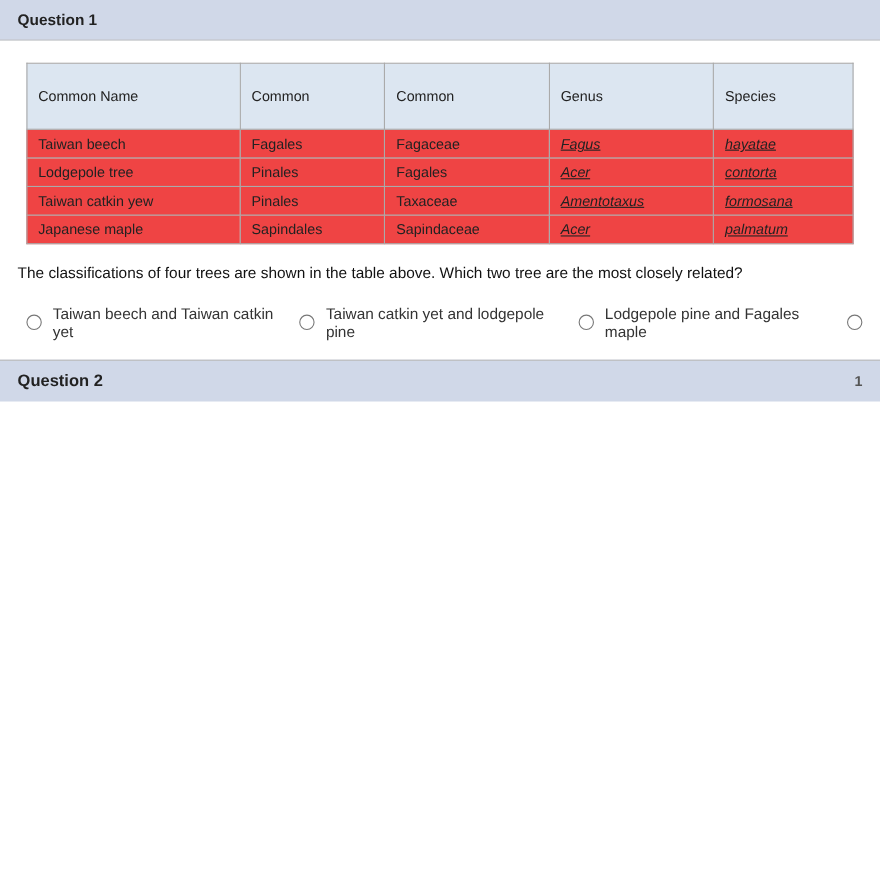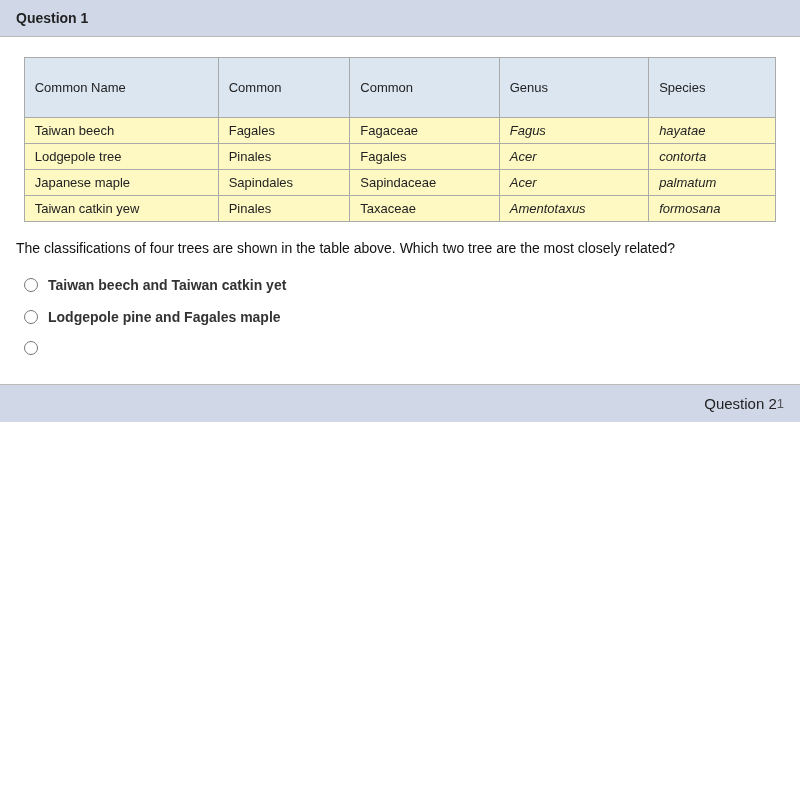--- a/index.html
+++ b/index.html
@@ -48,41 +48,41 @@
       background: #dce6f1;
       border: 1px solid #aaa;
       padding: 22px 10px;
       font-weight: normal;
       text-align: left;
     }
 
     .tree-table td {
       border: 1px solid #aaa;
       padding: 5px 10px;
-      background: #fef9c3;
+      background: #ef4444;
     }
 
     .tree-table td.italic {
       font-style: italic;
+      text-decoration: underline;
     }
 
     .question-text {
       font-size: 14px;
       margin-bottom: 18px;
       line-height: 1.5;
       color: #111;
     }
 
     .answer-options {
       display: flex;
-      flex-direction: column;
+      flex-direction: row;
       gap: 16px;
       padding-left: 8px;
-      margin-bottom: 19px;
-      font-weight: bold;
+      margin-bottom: 8px;
     }
 
     .answer-option {
       display: flex;
       align-items: center;
       gap: 10px;
       font-size: 14px;
       color: #333;
       cursor: pointer;
     }
@@ -94,24 +94,24 @@
       border: 1.5px solid #777;
       background: #fff;
       flex-shrink: 0;
       display: inline-block;
     }
 
     .question2-header {
       background: #d0d8e8;
       padding: 10px 16px;
       font-size: 15px;
-      font-weight: normal;
+      font-weight: bold;
       border-top: 1px solid #bbb;
       display: flex;
-      justify-content: flex-end;
+      justify-content: space-between;
       align-items: center;
     }
 
     .page-number {
       font-size: 13px;
       color: #555;
     }
   </style>
 </head>
 <body>
@@ -141,42 +141,46 @@
             <td class="italic">hayatae</td>
           </tr>
           <tr>
             <td>Lodgepole tree</td>
             <td>Pinales</td>
             <td>Fagales</td>
             <td class="italic">Acer</td>
             <td class="italic">contorta</td>
           </tr>
           <tr>
+            <td>Taiwan catkin yew</td>
+            <td>Pinales</td>
+            <td>Taxaceae</td>
+            <td class="italic">Amentotaxus</td>
+            <td class="italic">formosana</td>
+          </tr>
+          <tr>
             <td>Japanese maple</td>
             <td>Sapindales</td>
             <td>Sapindaceae</td>
             <td class="italic">Acer</td>
             <td class="italic">palmatum</td>
-          </tr>
-          <tr>
-            <td>Taiwan catkin yew</td>
-            <td>Pinales</td>
-            <td>Taxaceae</td>
-            <td class="italic">Amentotaxus</td>
-            <td class="italic">formosana</td>
           </tr>
         </tbody>
     </table>
 
     <p class="question-text">The classifications of four trees are shown in the table above.  Which two tree are the most closely related?</p>
 
     <div class="answer-options">
       <label class="answer-option">
         <span class="radio-circle"></span>
         <span>Taiwan beech and Taiwan catkin yet</span>
+      </label>
+      <label class="answer-option">
+        <span class="radio-circle"></span>
+        <span>Taiwan catkin yet and lodgepole pine</span>
       </label>
       <label class="answer-option">
         <span class="radio-circle"></span>
         <span>Lodgepole pine and Fagales maple</span>
       </label>
       <label class="answer-option">
         <span class="radio-circle"></span>
       </label>
     </div>
 

